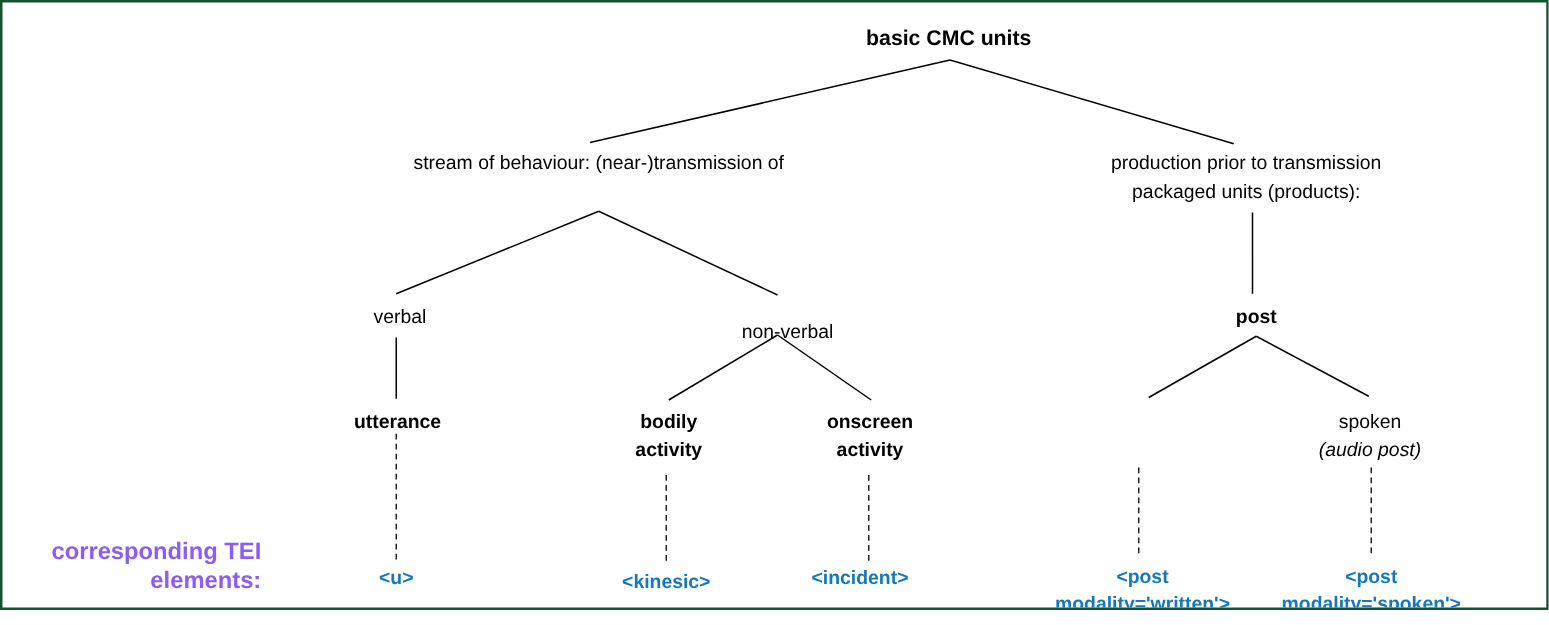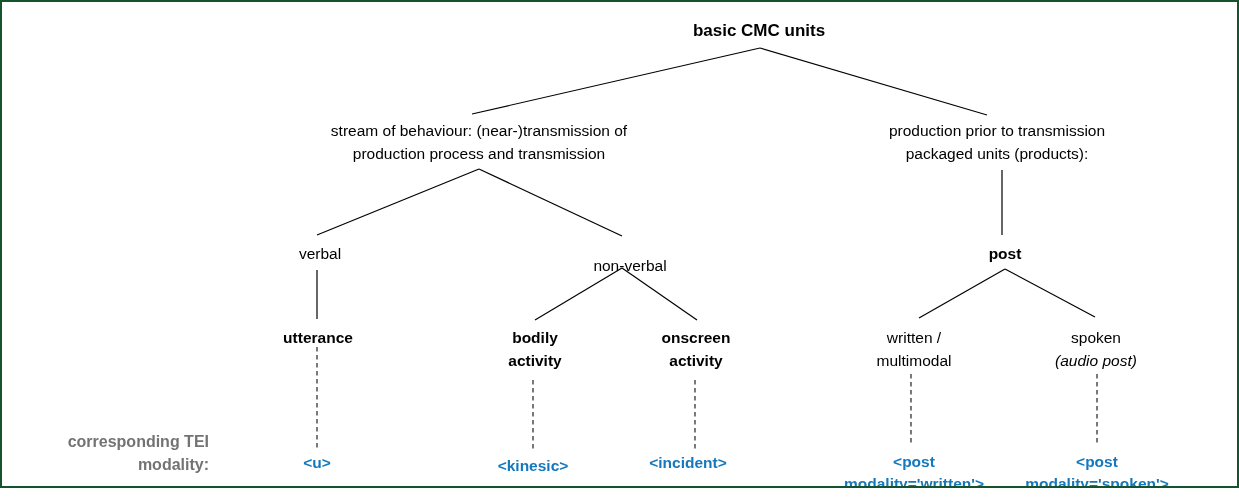--- a/index.html
+++ b/index.html
@@ -22,23 +22,23 @@
     font-size:15.5px;
     line-height:23px;
   }
   .bold{font-weight:bold;}
   .title{font-size:17px;font-weight:bold;}
   .accent{color:#1478be;}
   .caption{
     position:absolute;
     text-align:right;
     font-weight:bold;
-    font-size:16px;
+    font-size:19px;
     line-height:23px;
-    color:#737373;
+    color:#8b5cf6;
   }
   .tei-attr{font-weight:bold;}
   .italic{font-style:italic;}
 </style>
 </head>
 <body>
 
 <div class="canvas">
 
   <svg class="lines" width="1239" height="500" viewBox="0 0 1239 500">
@@ -60,21 +60,20 @@
       <line x1="693" y1="378" x2="693" y2="447"></line>
       <line x1="909" y1="372" x2="909" y2="444"></line>
       <line x1="1095" y1="372" x2="1095" y2="444"></line>
     </g>
   </svg>
 
   <div class="node title" style="left:757px;top:17px">basic CMC units</div>
 
   <div class="node" style="left:477px;top:117px">
     <div>stream of behaviour: (near-)transmission of</div>
-    <div>production process and transmission</div>
   </div>
 
   <div class="node" style="left:995px;top:117px">
     <div>production prior to transmission</div>
     <div>packaged units (products):</div>
   </div>
 
   <div class="node" style="left:318px;top:240px">verbal</div>
 
   <div class="node" style="left:628px;top:252px">non-verbal</div>
@@ -86,33 +85,29 @@
   <div class="node bold" style="left:533px;top:324px">
     <div>bodily</div>
     <div>activity</div>
   </div>
 
   <div class="node bold" style="left:694px;top:324px">
     <div>onscreen</div>
     <div>activity</div>
   </div>
 
-  <div class="node" style="left:912px;top:324px">
-    <div>written /</div>
-    <div>multimodal</div>
-  </div>
 
   <div class="node" style="left:1094px;top:324px">
     <div>spoken</div>
     <div class="italic">(audio post)</div>
   </div>
 
   <div class="caption" style="left:25px;top:428px;width:182px">
     <div>corresponding TEI</div>
-    <div>modality:</div>
+    <div>elements:</div>
   </div>
 
   <div class="node bold accent" style="left:315px;top:449px">&lt;u&gt;</div>
 
   <div class="node bold accent" style="left:531px;top:452px">&lt;kinesic&gt;</div>
 
   <div class="node bold accent" style="left:686px;top:449px">&lt;incident&gt;</div>
 
   <div class="node bold accent" style="left:912px;top:449px;line-height:22px">
     <div>&lt;post</div>

